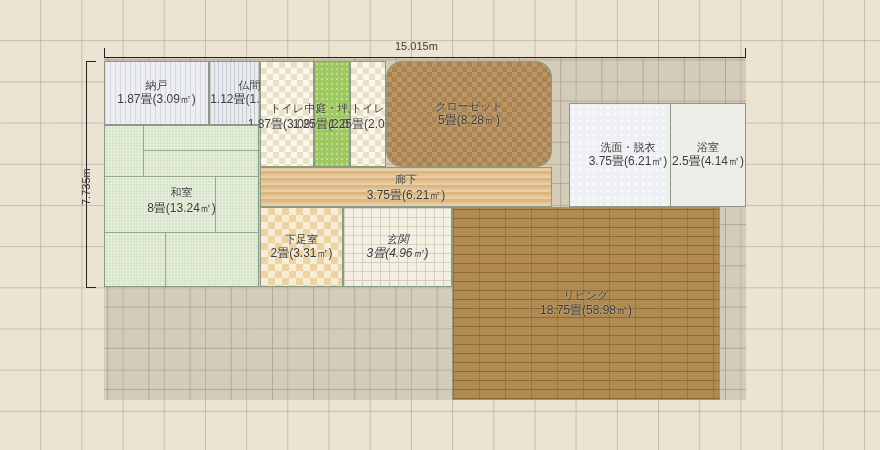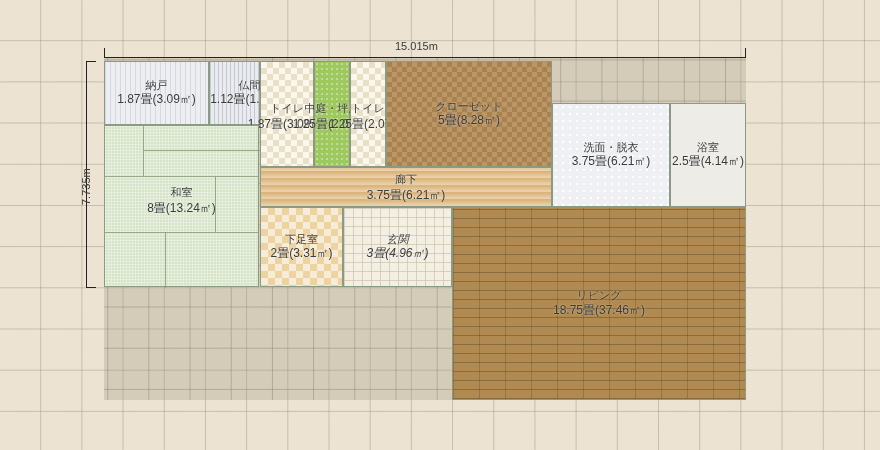--- a/index.html
+++ b/index.html
@@ -94,20 +94,21 @@
     background-image:
       linear-gradient(45deg, rgba(190,155,108,.85) 25%, transparent 25%, transparent 75%, rgba(190,155,108,.85) 75%),
       linear-gradient(45deg, rgba(190,155,108,.85) 25%, transparent 25%, transparent 75%, rgba(190,155,108,.85) 75%);
     background-size:10px 10px;
     background-position:0 0, 5px 5px;
   }
   .m-washroom{
     background-color:#eef0f3;
     background-image:radial-gradient(circle at 3px 3px, rgba(255,255,255,.95) 1.3px, transparent 1.6px);
     background-size:7px 7px;
+    margin-left:17px;
   }
   .m-bath{
     background-color:#eeece7;
   }
   .m-corridor{
     background-color:#e2bb82;
     background-image:repeating-linear-gradient(0deg, rgba(255,255,255,.30) 0 1px, rgba(0,0,0,.04) 6px 7px);
   }
   .m-gesoku{
     background-color:#f6ecd8;
@@ -174,21 +175,21 @@
   <div class="room m-grass" style="left:314px;top:61px;width:36px;height:106px;">
     <div class="rl lbl-abs" style="top:40px;">中庭・坪庭</div>
     <div class="ra lbl-abs" style="top:55px;">1.25畳(2.07㎡)</div>
   </div>
 
   <div class="room m-tile-white" style="left:350px;top:61px;width:36px;height:106px;">
     <div class="rl lbl-abs" style="top:40px;">トイレ</div>
     <div class="ra lbl-abs" style="top:55px;">1.25畳(2.07㎡)</div>
   </div>
 
-  <div class="room m-closet" style="left:386px;top:61px;width:166px;height:106px;">
+  <div class="room m-closet" style="left:386px;top:61px;width:166px;height:106px;border-radius:16px;">
     <div class="rl">クローゼット</div>
     <div class="ra">5畳(8.28㎡)</div>
   </div>
 
   <div class="room m-washroom" style="left:552px;top:103px;width:118px;height:104px;">
     <div class="rl">洗面・脱衣</div>
     <div class="ra">3.75畳(6.21㎡)</div>
   </div>
 
   <div class="room m-bath" style="left:670px;top:103px;width:76px;height:104px;">
@@ -215,18 +216,18 @@
   <div class="room m-gesoku" style="left:260px;top:207px;width:83px;height:80px;">
     <div class="rl">下足室</div>
     <div class="ra">2畳(3.31㎡)</div>
   </div>
 
   <div class="room m-genkan" style="left:343px;top:207px;width:109px;height:80px;">
     <div class="rl">玄関</div>
     <div class="ra">3畳(4.96㎡)</div>
   </div>
 
-  <div class="room m-living" style="left:452px;top:207px;width:294px;height:193px;">
+  <div class="room m-living" style="left:452px;top:207px;width:268px;height:193px;">
     <div class="rl">リビング</div>
-    <div class="ra">18.75畳(37.46㎡)</div>
+    <div class="ra">18.75畳(58.98㎡)</div>
   </div>
 
 </div>
 
 </body></html>

